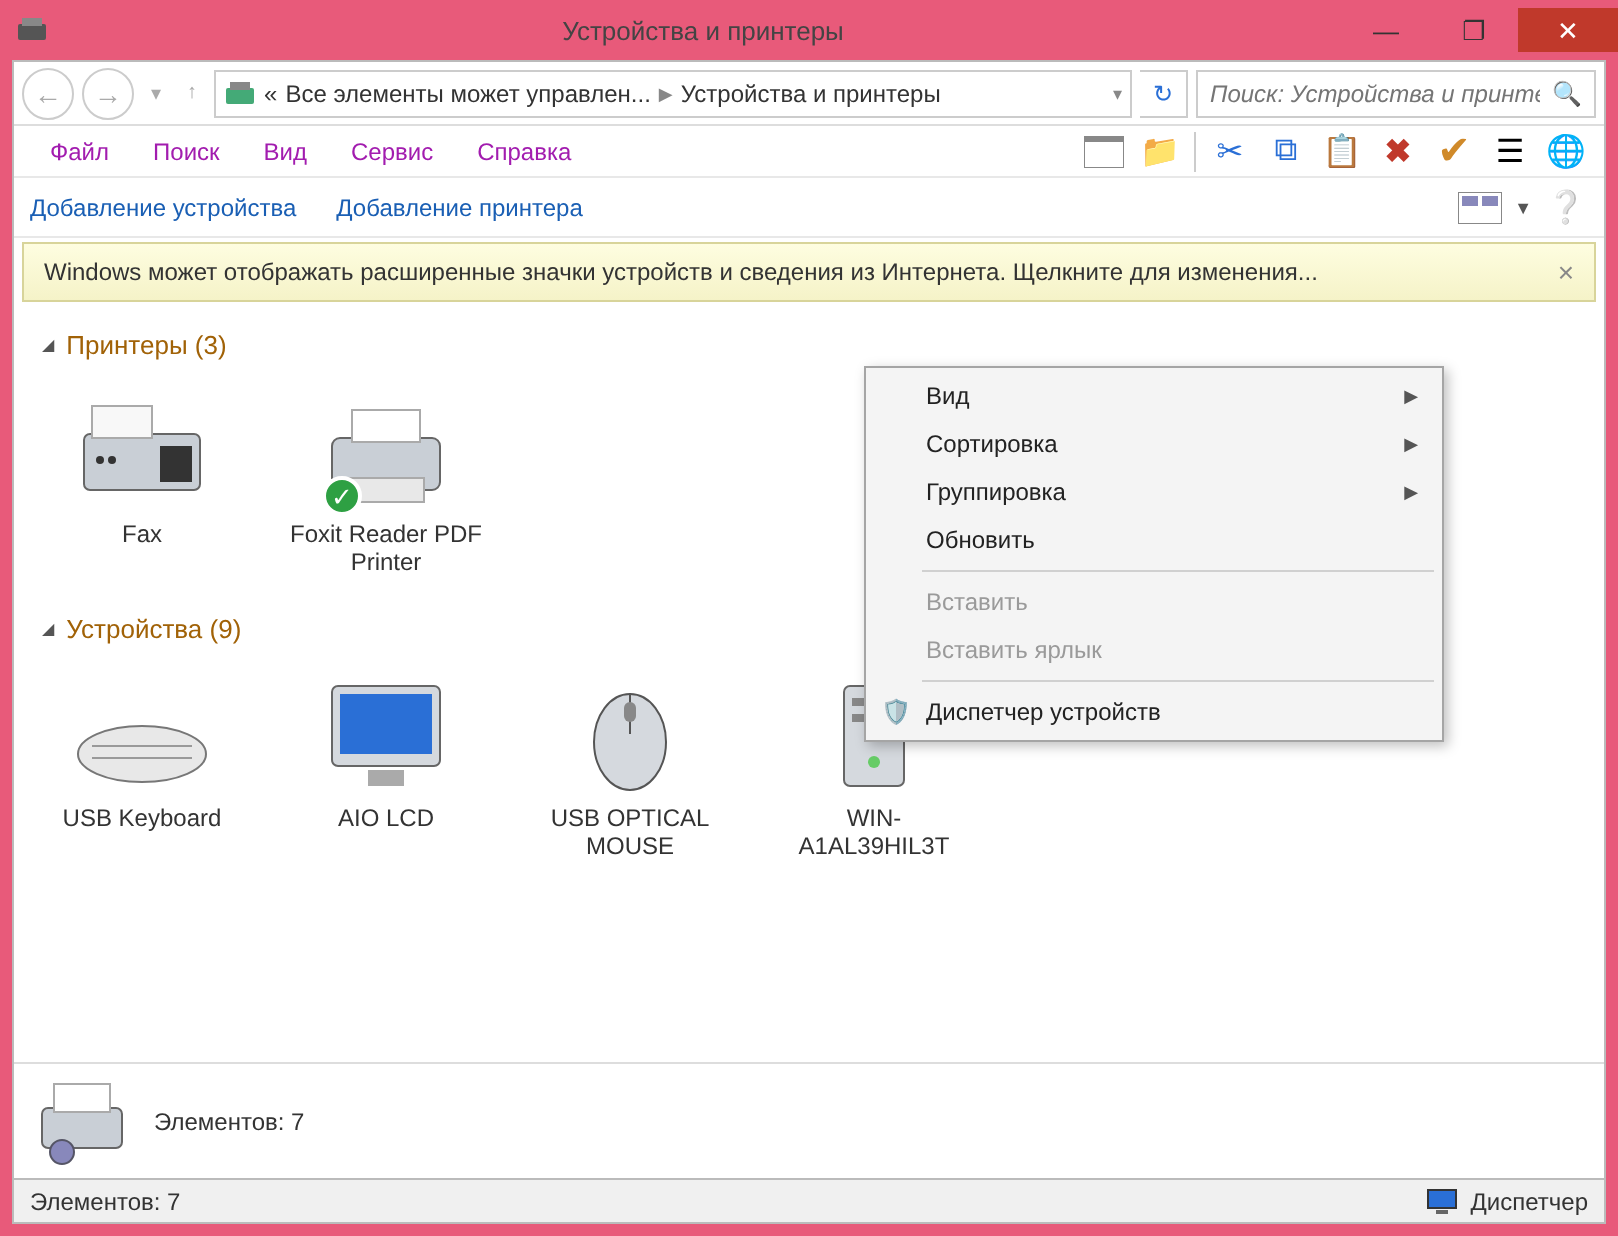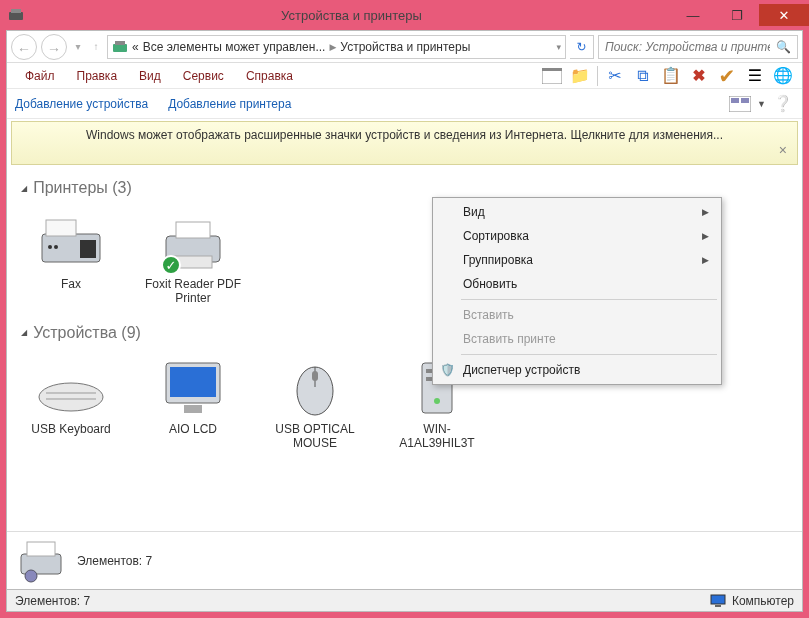--- a/index.html
+++ b/index.html
@@ -14,30 +14,30 @@
   .inner { background: #fff; flex: 1; display: flex; flex-direction: column; margin: 0 6px 6px 6px; border: 1px solid #bbb; }
   .navbar { height: 32px; display: flex; align-items: center; border-bottom: 1px solid #ddd; padding: 0 4px; gap: 4px; }
   .navbtn { width: 26px; height: 26px; border: 1px solid #ccc; border-radius: 50%; display: flex; align-items: center; justify-content: center; color: #aaa; font-size: 14px; }
   .navbtn.small { border: none; width: 14px; font-size: 10px; }
   .breadcrumb { flex: 1; height: 24px; border: 1px solid #ccc; display: flex; align-items: center; padding: 0 4px; gap: 4px; font-size: 12px; color: #333; }
   .bc-sep { color: #888; font-size: 9px; }
   .bc-refresh { width: 24px; height: 24px; border: 1px solid #ccc; border-left: none; display: flex; align-items: center; justify-content: center; color: #2a6fd6; }
   .searchbox { width: 200px; height: 24px; border: 1px solid #ccc; display: flex; align-items: center; padding: 0 6px; color: #888; gap: 6px; }
   .searchbox input { border: none; outline: none; flex: 1; font-size: 12px; color: #888; font-style: italic; }
   .menubar { height: 26px; display: flex; align-items: center; padding: 0 8px; gap: 2px; border-bottom: 1px solid #e8e8e8; }
-  .menuitem { padding: 4px 10px; color: #7f1d1d; font-size: 12px; }
+  .menuitem { padding: 4px 10px; color: #a21caf; font-size: 12px; }
   .toolbar-right { margin-left: auto; display: flex; gap: 6px; align-items: center; }
   .ticon { width: 22px; height: 22px; display: flex; align-items: center; justify-content: center; font-size: 16px; }
   .cmdbar { height: 30px; display: flex; align-items: center; padding: 0 8px; gap: 20px; border-bottom: 1px solid #e8e8e8; }
   .cmdlink { color: #1a5fb4; font-size: 12px; }
   .cmdbar .right { margin-left: auto; display: flex; gap: 6px; align-items: center; }
-  .infobar { background: linear-gradient(#fefde0, #f5f3c8); border: 1px solid #d8d49a; margin: 2px 4px; padding: 6px 10px; font-size: 12px; color: #333; display: flex; align-items: center; flex-direction: column; }
+  .infobar { background: linear-gradient(#fefde0, #f5f3c8); border: 1px solid #d8d49a; margin: 2px 4px; padding: 6px 10px; font-size: 12px; color: #333; display: flex; align-items: center; }
   .infobar .closex { margin-left: auto; color: #888; font-size: 14px; }
   .content { flex: 1; overflow: auto; padding: 6px 14px; position: relative; background: #fff; }
-  .group-header { color: #737373; font-size: 16px; margin: 6px 0 10px 0; display: flex; align-items: center; gap: 6px; }
+  .group-header { color: #a16207; font-size: 13px; margin: 6px 0 10px 0; display: flex; align-items: center; gap: 6px; }
   .group-header::before { content: "◢"; font-size: 8px; color: #555; }
   .items { display: flex; flex-wrap: wrap; gap: 10px 22px; margin-bottom: 18px; }
   .item { width: 100px; display: flex; flex-direction: column; align-items: center; text-align: center; font-size: 12px; color: #333; }
   .item .iconbox { width: 80px; height: 70px; display: flex; align-items: center; justify-content: center; position: relative; }
   .item .label { line-height: 1.2; }
   .check-badge { position: absolute; bottom: 2px; left: 8px; width: 20px; height: 20px; background: #2ea043; border-radius: 50%; color: #fff; font-size: 13px; display: flex; align-items: center; justify-content: center; border: 2px solid #fff; }
   .context-menu { position: absolute; left: 425px; top: 30px; width: 290px; background: #f4f4f4; border: 1px solid #a5a5a5; box-shadow: 2px 2px 6px rgba(0,0,0,.25); font-size: 12px; padding: 2px; }
   .cm-item { padding: 5px 10px 5px 28px; display: flex; align-items: center; position: relative; color: #222; }
   .cm-item.disabled { color: #9a9a9a; text-align: right; }
   .cm-item.sel { background: #cde6f7; border: 1px solid #7ab6e0; margin: -1px; }
@@ -93,21 +93,21 @@
       </div>
       <div class="bc-refresh">↻</div>
       <div class="searchbox">
         <input placeholder="Поиск: Устройства и принте..." style="">
         <span>🔍</span>
       </div>
     </div>
 
     <div class="menubar">
       <div class="menuitem">Файл</div>
-      <div class="menuitem">Правка</div>
+      <div class="menuitem">Поиск</div>
       <div class="menuitem">Вид</div>
       <div class="menuitem">Сервис</div>
       <div class="menuitem">Справка</div>
       <div class="toolbar-right">
         <span class="ticon">
             <svg width="20" height="16">
               <rect x="0" y="0" width="20" height="16" fill="none" stroke="#888"></rect>
               <rect x="0" y="0" width="20" height="3" fill="#888"></rect>
             </svg>
           </span>
@@ -232,21 +232,21 @@
             <span class="arrow">▶</span>
           </div>
         <div class="cm-item">
             <span>Обновить</span>
           </div>
         <div class="cm-sep"></div>
         <div class="cm-item disabled">
             <span>Вставить</span>
           </div>
         <div class="cm-item disabled">
-            <span>Вставить принте</span>
+            <span>Вставить ярлык</span>
           </div>
         <div class="cm-sep"></div>
         <div class="cm-item">
           <span class="cm-icon">🛡️</span>
           <span>Диспетчер устройств</span>
         </div>
       </div>
     </div>
 
     <div class="detailbar">
@@ -262,17 +262,17 @@
 
     <div class="statusbar">
       <span>Элементов: 7</span>
       <div class="right">
         <span>
             <svg width="16" height="14">
               <rect x="1" y="1" width="14" height="9" fill="#2a6fd6" stroke="#333"></rect>
               <rect x="5" y="11" width="6" height="2" fill="#666"></rect>
             </svg>
           </span>
-        <span>Компьютер</span>
+        <span>Диспетчер</span>
       </div>
     </div>
   </div>
 </div>
 
 </body></html>

